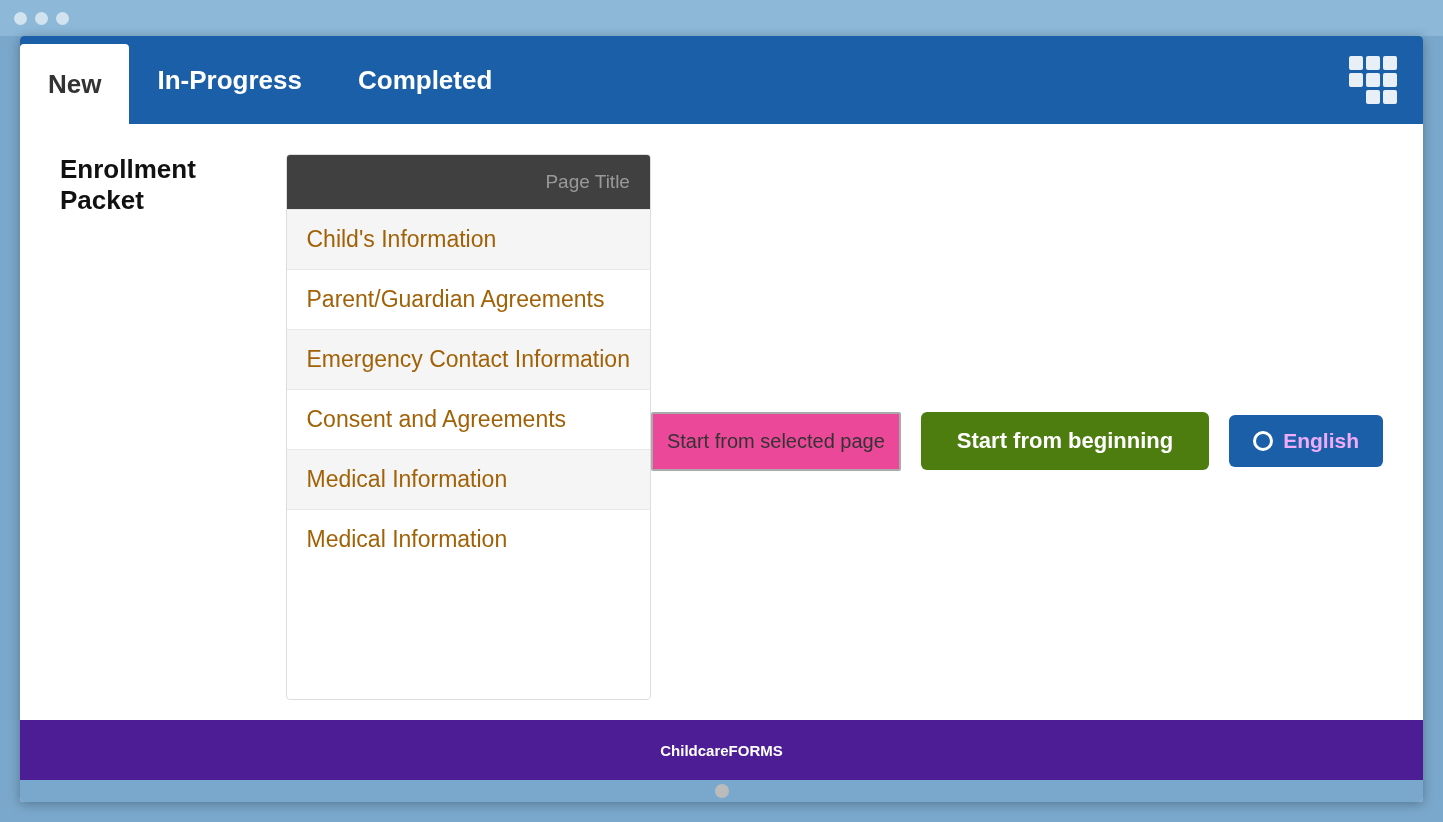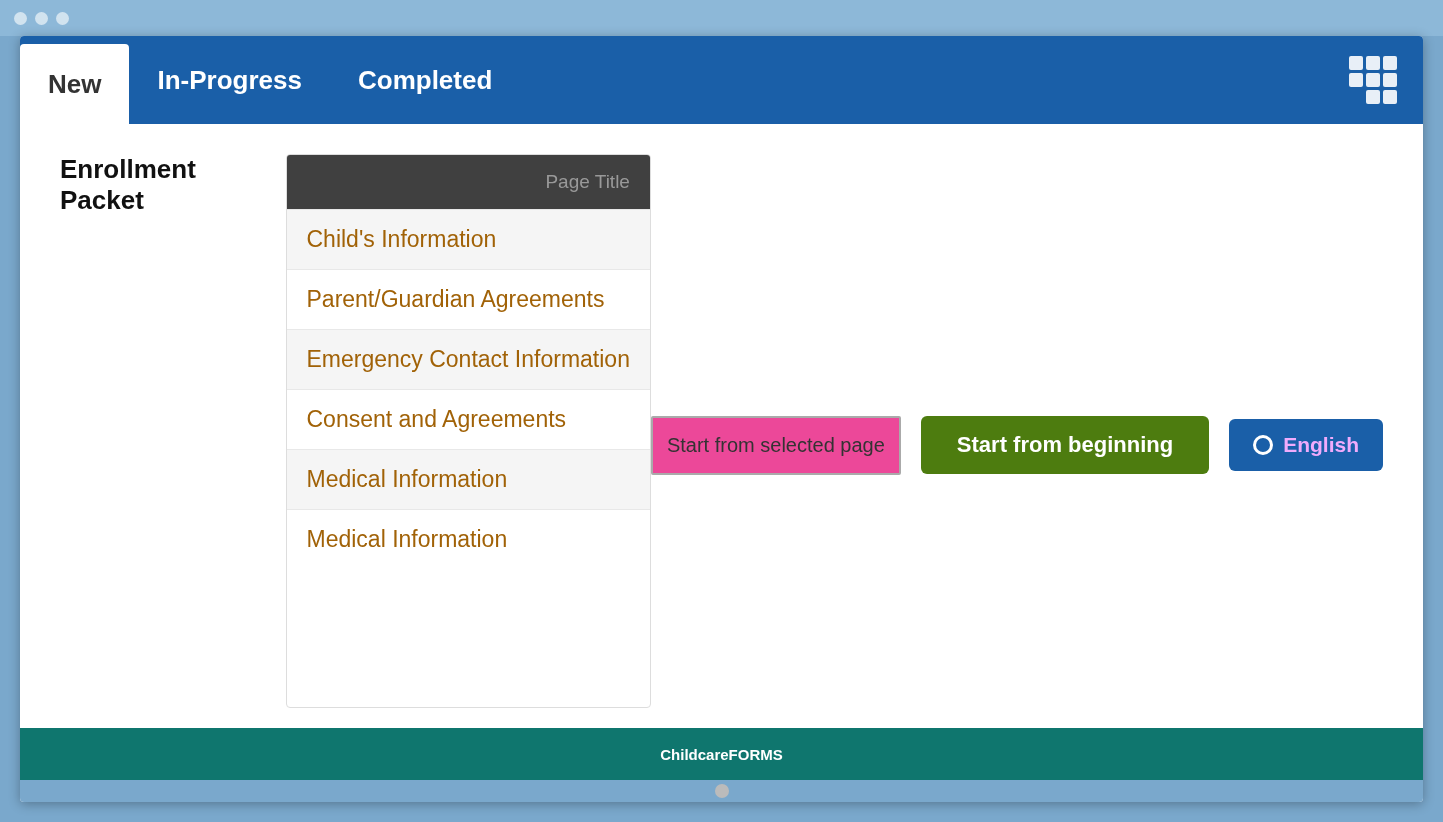--- a/index.html
+++ b/index.html
@@ -190,22 +190,22 @@
       height: 20px;
       border-radius: 50%;
       border: 3px solid white;
       background: transparent;
       display: inline-block;
       flex-shrink: 0;
     }
 
     
     .footer {
-      background: #0f766e;
-      height: 52px;
+      background: #4c1d95;
+      height: 60px;
       display: flex;
       align-items: center;
       justify-content: center;
       flex-shrink: 0;
     }
 
     .footer-text {
       color: white;
       font-size: 15px;
       font-weight: 600;

